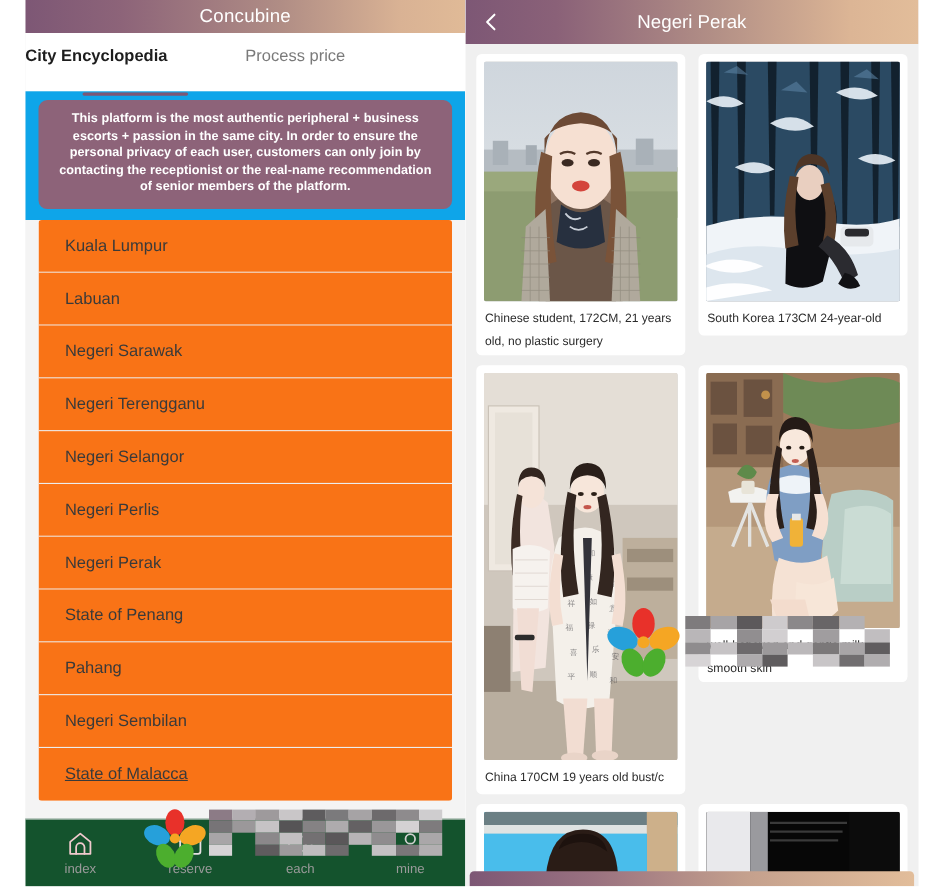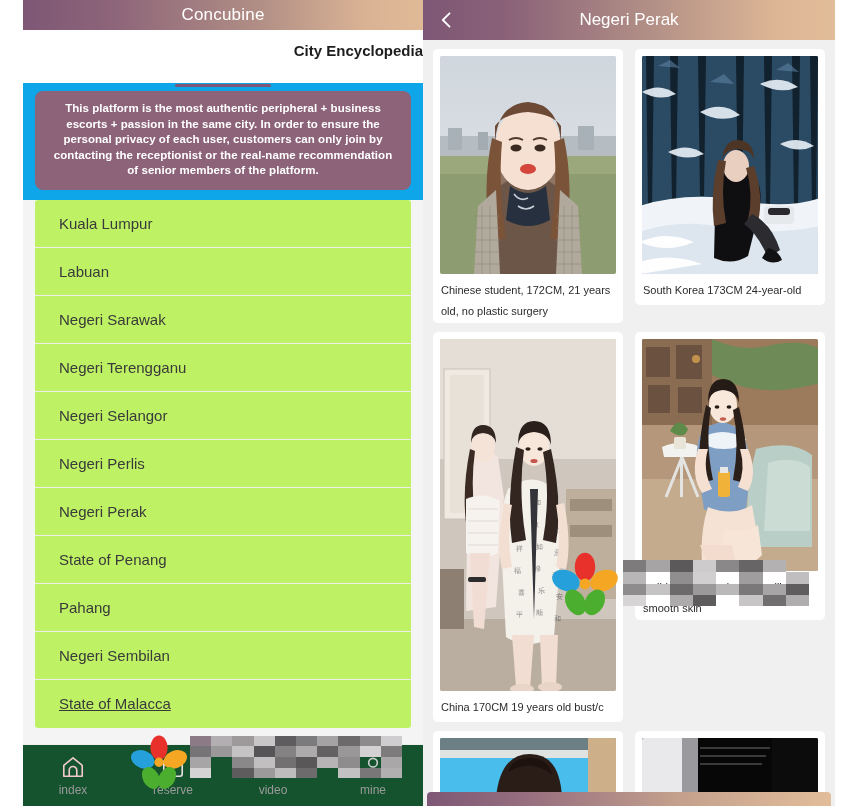--- a/index.html
+++ b/index.html
@@ -59,21 +59,21 @@
   .tabs {
     height: 53px;
     background: #ffffff;
     display: flex;
     align-items: flex-start;
     padding-top: 12px;
   }
 
   .tab {
     flex: 1;
-    text-align: right;
+    text-align: left;
     position: relative;
     font-size: 15px;
     color: #7a7a7a;
     padding-bottom: 28px;
     cursor: pointer;
   }
 
   .tab.active {
     color: #1d1d1d;
     font-weight: bold;
@@ -116,21 +116,21 @@
   }
 
   .city-item {
     height: 48px;
     display: flex;
     align-items: center;
     padding-left: 24px;
     font-size: 15px;
     color: #3a3a3a;
     border-bottom: 1px solid #ededed;
-    background: #bef264;
+    background: #f97316;
     cursor: pointer;
   }
 
   .city-item:last-child { border-bottom: none; text-decoration: underline; }
 
   
   .bottom-nav {
     position: absolute;
     left: 0;
     bottom: 0;
@@ -290,20 +290,23 @@
     <div class="left-inner">
 
       <div class="header-bar">
         <span class="header-title">Concubine</span>
       </div>
 
       <div class="tabs">
         <div class="tab active">
           <span>City Encyclopedia</span>
         </div>
+        <div class="tab">
+          <span>Process price</span>
+        </div>
       </div>
 
       <div class="notice-wrap">
         <div class="notice">This platform is the most authentic peripheral + business escorts + passion in the same city. In order to ensure the personal privacy of each user, customers can only join by contacting the receptionist or the real-name recommendation of senior members of the platform.</div>
       </div>
 
       <div class="city-list">
         <div class="city-item">
             <span>Kuala Lumpur</span>
           </div>
@@ -358,21 +361,21 @@
           </span>
           <span class="nav-label">reserve</span>
         </div>
         <div class="nav-item">
           <span class="nav-icon">
             <svg viewBox="0 0 24 24" fill="none" stroke="#cfcfcf" stroke-width="1.5">
               <rect x="2.5" y="6" width="14" height="12" rx="2"></rect>
               <path d="M16.5 10.5 L21.5 7.5 L21.5 16.5 L16.5 13.5 Z" stroke-linejoin="round"></path>
             </svg>
           </span>
-          <span class="nav-label">video</span>
+          <span class="nav-label">each</span>
         </div>
         <div class="nav-item">
           <span class="nav-icon">
             <svg viewBox="0 0 24 24" fill="none" stroke="#cfcfcf" stroke-width="1.5">
               <circle cx="12" cy="8" r="4"></circle>
               <path d="M4.5 20.5 C4.5 16.4 7.9 14 12 14 C16.1 14 19.5 16.4 19.5 20.5" stroke-linecap="round"></path>
             </svg>
           </span>
           <span class="nav-label">mine</span>
         </div>

